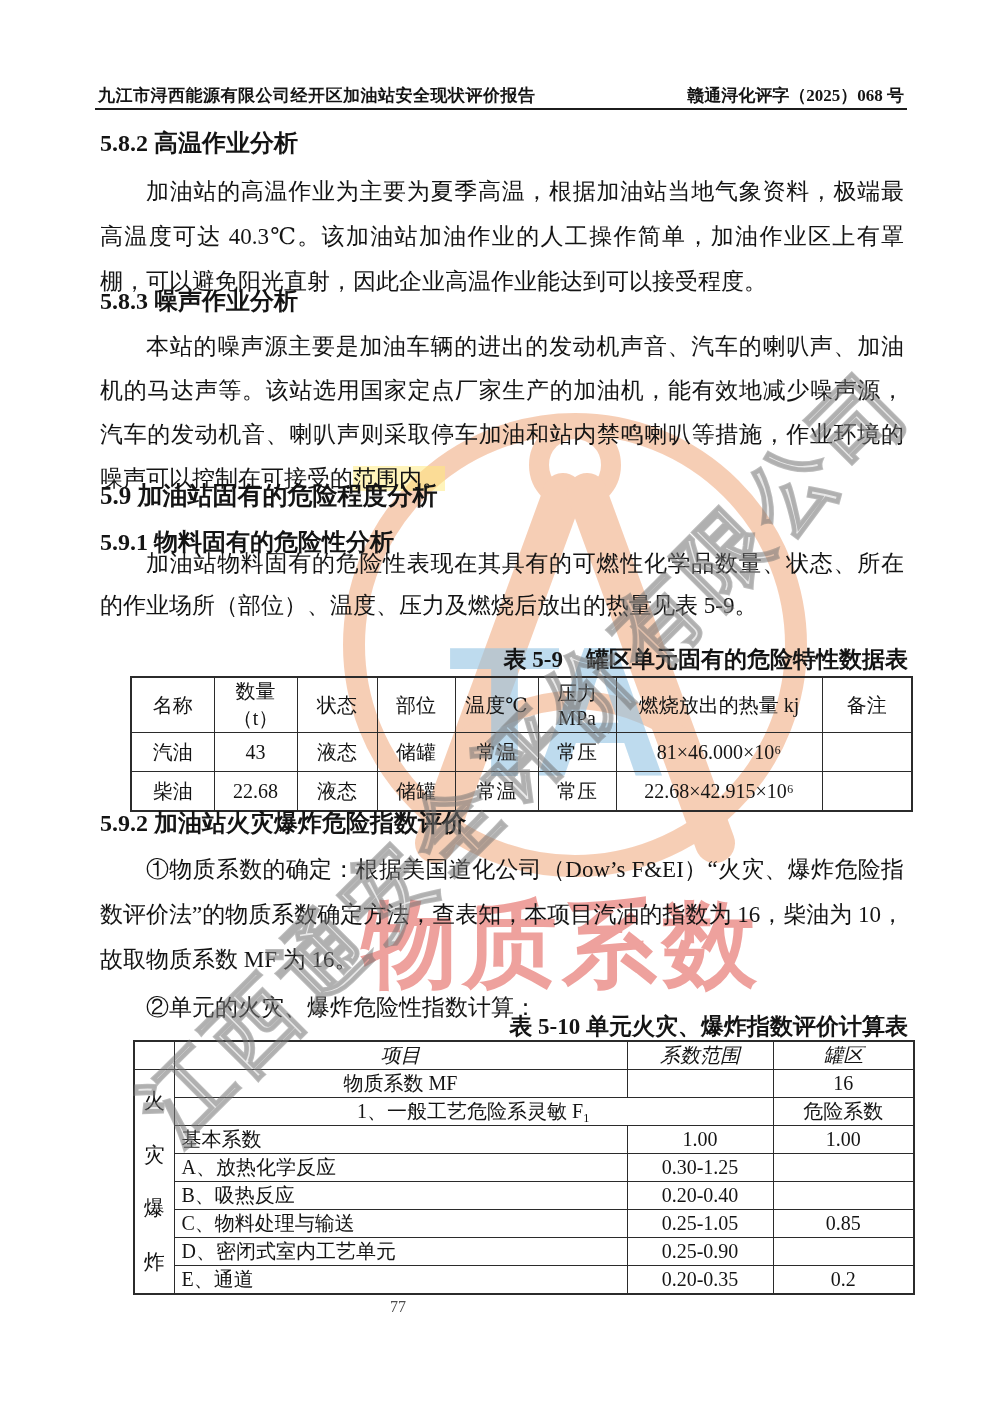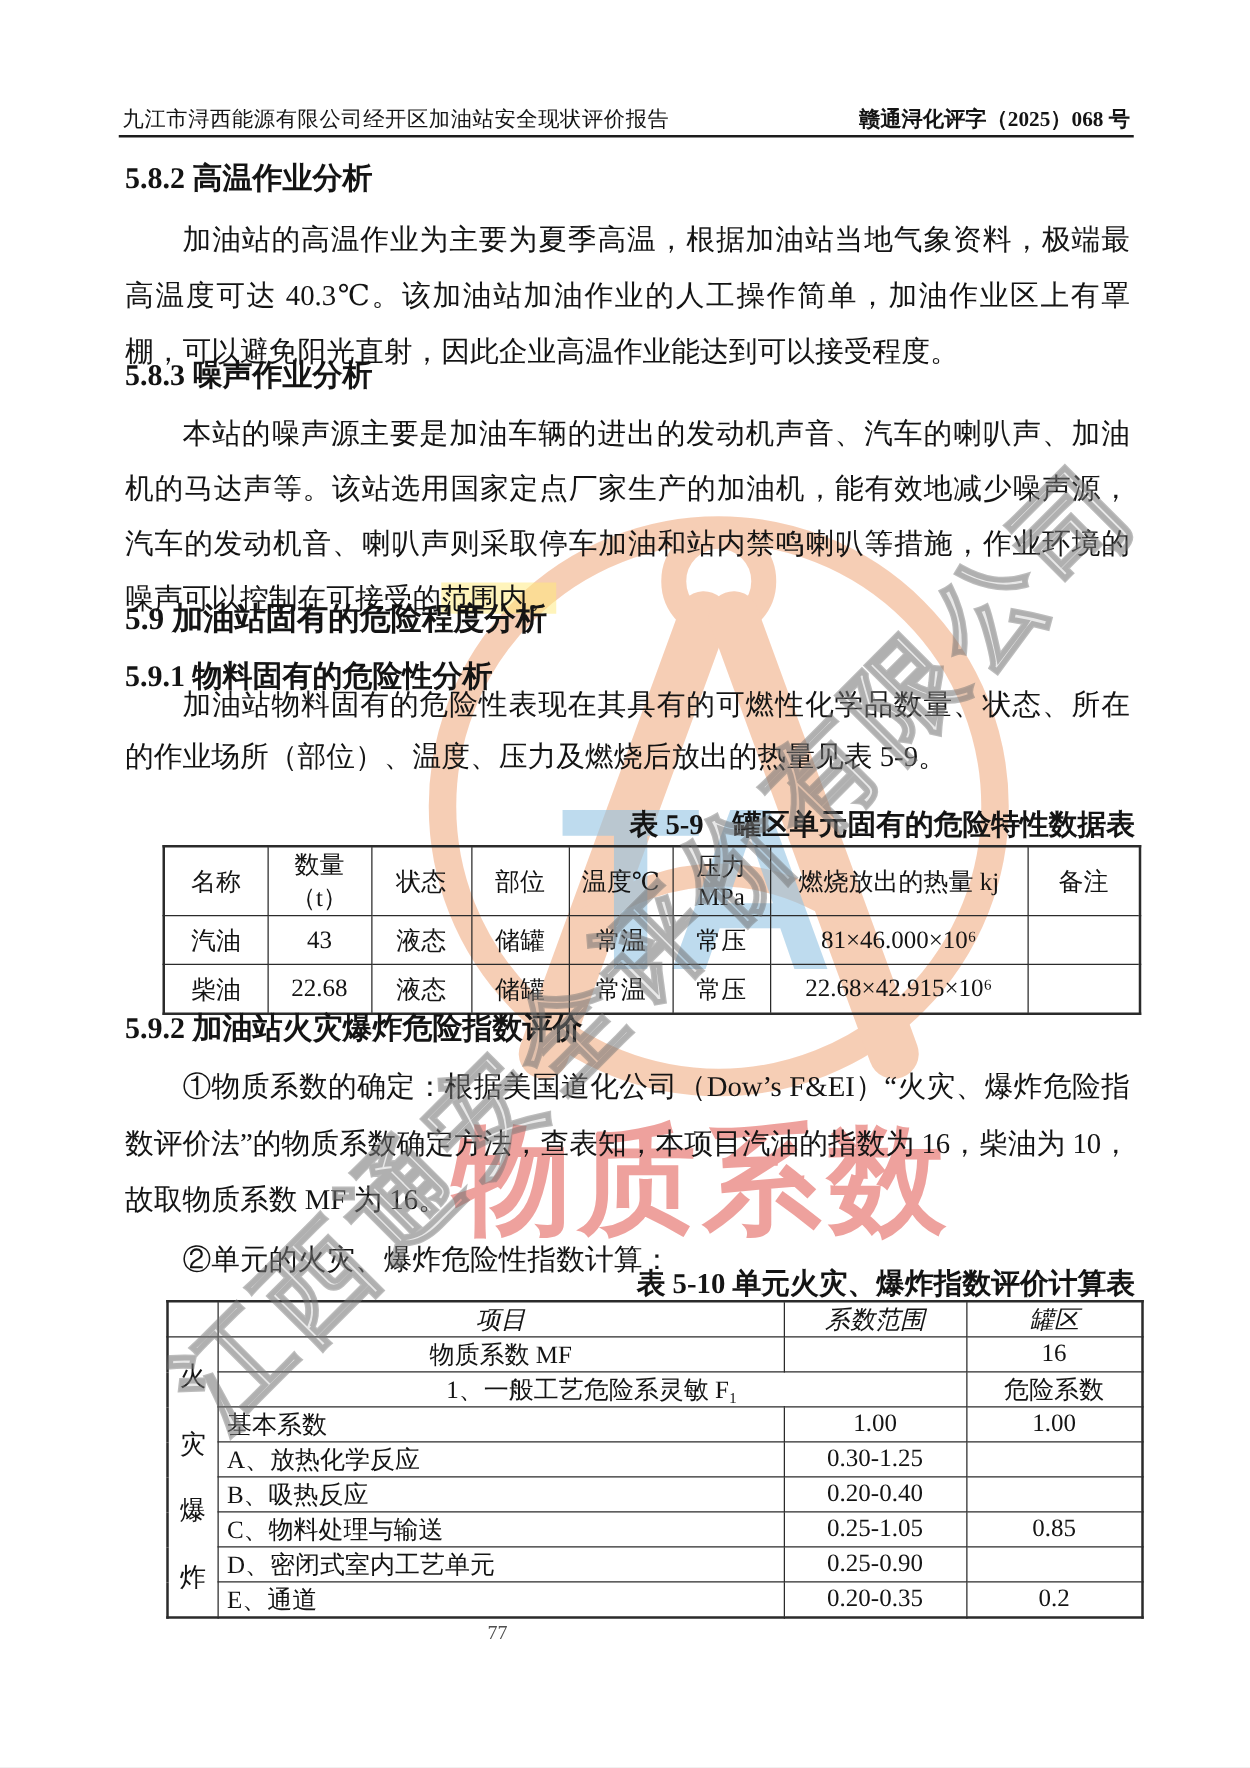--- a/index.html
+++ b/index.html
@@ -3,21 +3,21 @@
 <meta charset="utf-8">
 <style>
   html,body{margin:0;padding:0;background:#e8e8e8;}
   .page{
     position:relative;width:1000px;height:1414px;margin:0 auto;background:#ffffff;
     font-family:"Liberation Serif","DejaVu Serif",serif;color:#141414;overflow:hidden;
   }
   .abs{position:absolute;}
   
   .hdr{left:98px;top:84px;width:806px;display:flex;justify-content:space-between;align-items:flex-end;font-size:17px;}
-  .hdr .left{font-weight:normal;letter-spacing:.5px;text-align:right;}
+  .hdr .left{font-weight:bold;letter-spacing:.5px;text-align:right;}
   .hdr .right{font-weight:bold;}
   .hdr-rule{left:95px;top:108px;width:812px;border-top:2px solid #1c1c1c;height:0;}
   
   .h2{left:100px;width:806px;font-weight:bold;font-size:24px;line-height:26px;}
   .h2.big{font-size:25px;}
   .para{left:100px;width:804px;font-size:23px;line-height:45px;text-align:justify;text-indent:2em;}
   .para.tight{line-height:44px;}
   .para.two{line-height:42px;}
   .hl{background:rgba(255,233,120,.5);}
   

